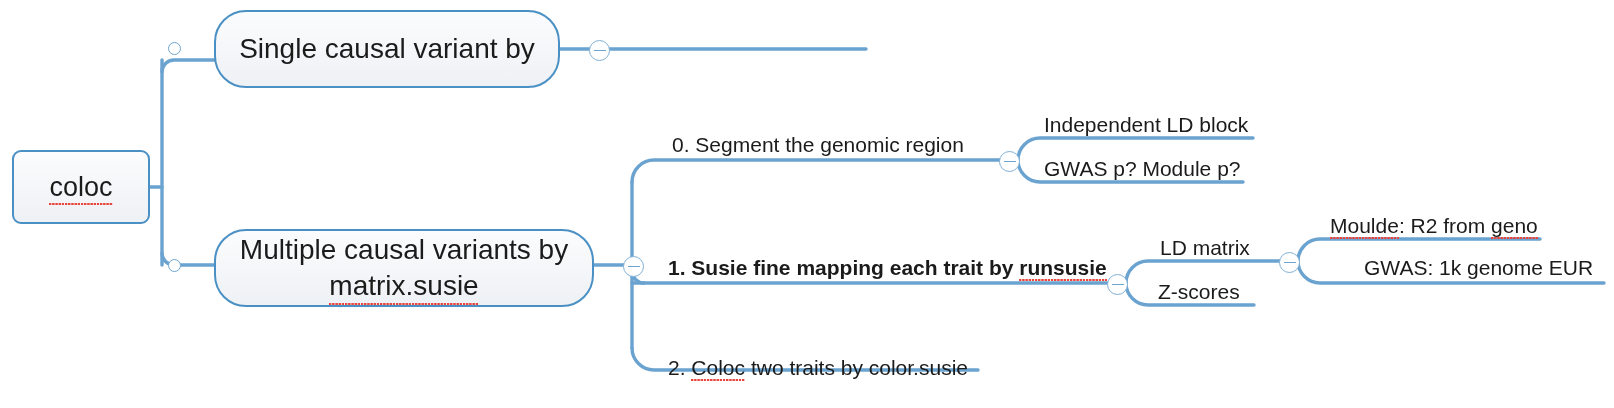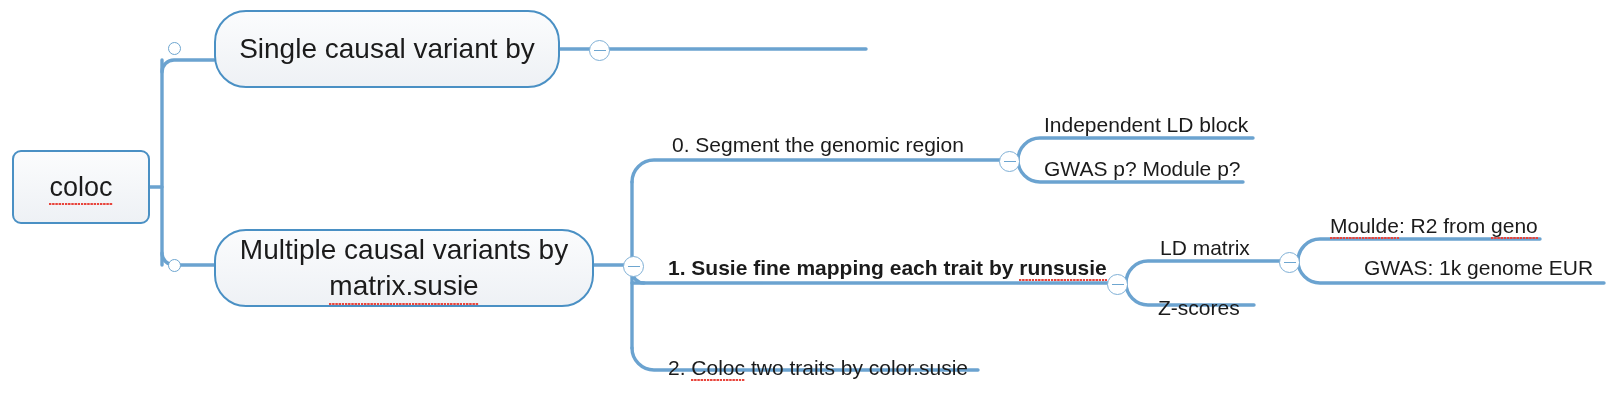--- a/index.html
+++ b/index.html
@@ -179,21 +179,21 @@
   </div>
 
   <div class="leaf-label" style="left:668px; top:256px;font-weight:bold;">
     <span>1. Susie fine mapping each trait by </span><span class="sp">runsusie</span>
   </div>
 
   <div class="leaf-label" style="left:1160px; top:236px;">
     <span>LD matrix</span>
   </div>
 
-  <div class="leaf-label" style="left:1158px; top:280px;margin-top:16px;">
+  <div class="leaf-label" style="left:1158px; top:280px;">
     <span>Z-scores</span>
   </div>
 
   <div class="leaf-label" style="left:1330px; top:214px;">
     <span class="sp">Moulde</span><span>: R2 from </span><span class="sp">geno</span>
   </div>
 
   <div class="leaf-label" style="left:1328px; top:256px;margin-left:36px;">
     <span>GWAS: 1k genome EUR</span>
   </div>

